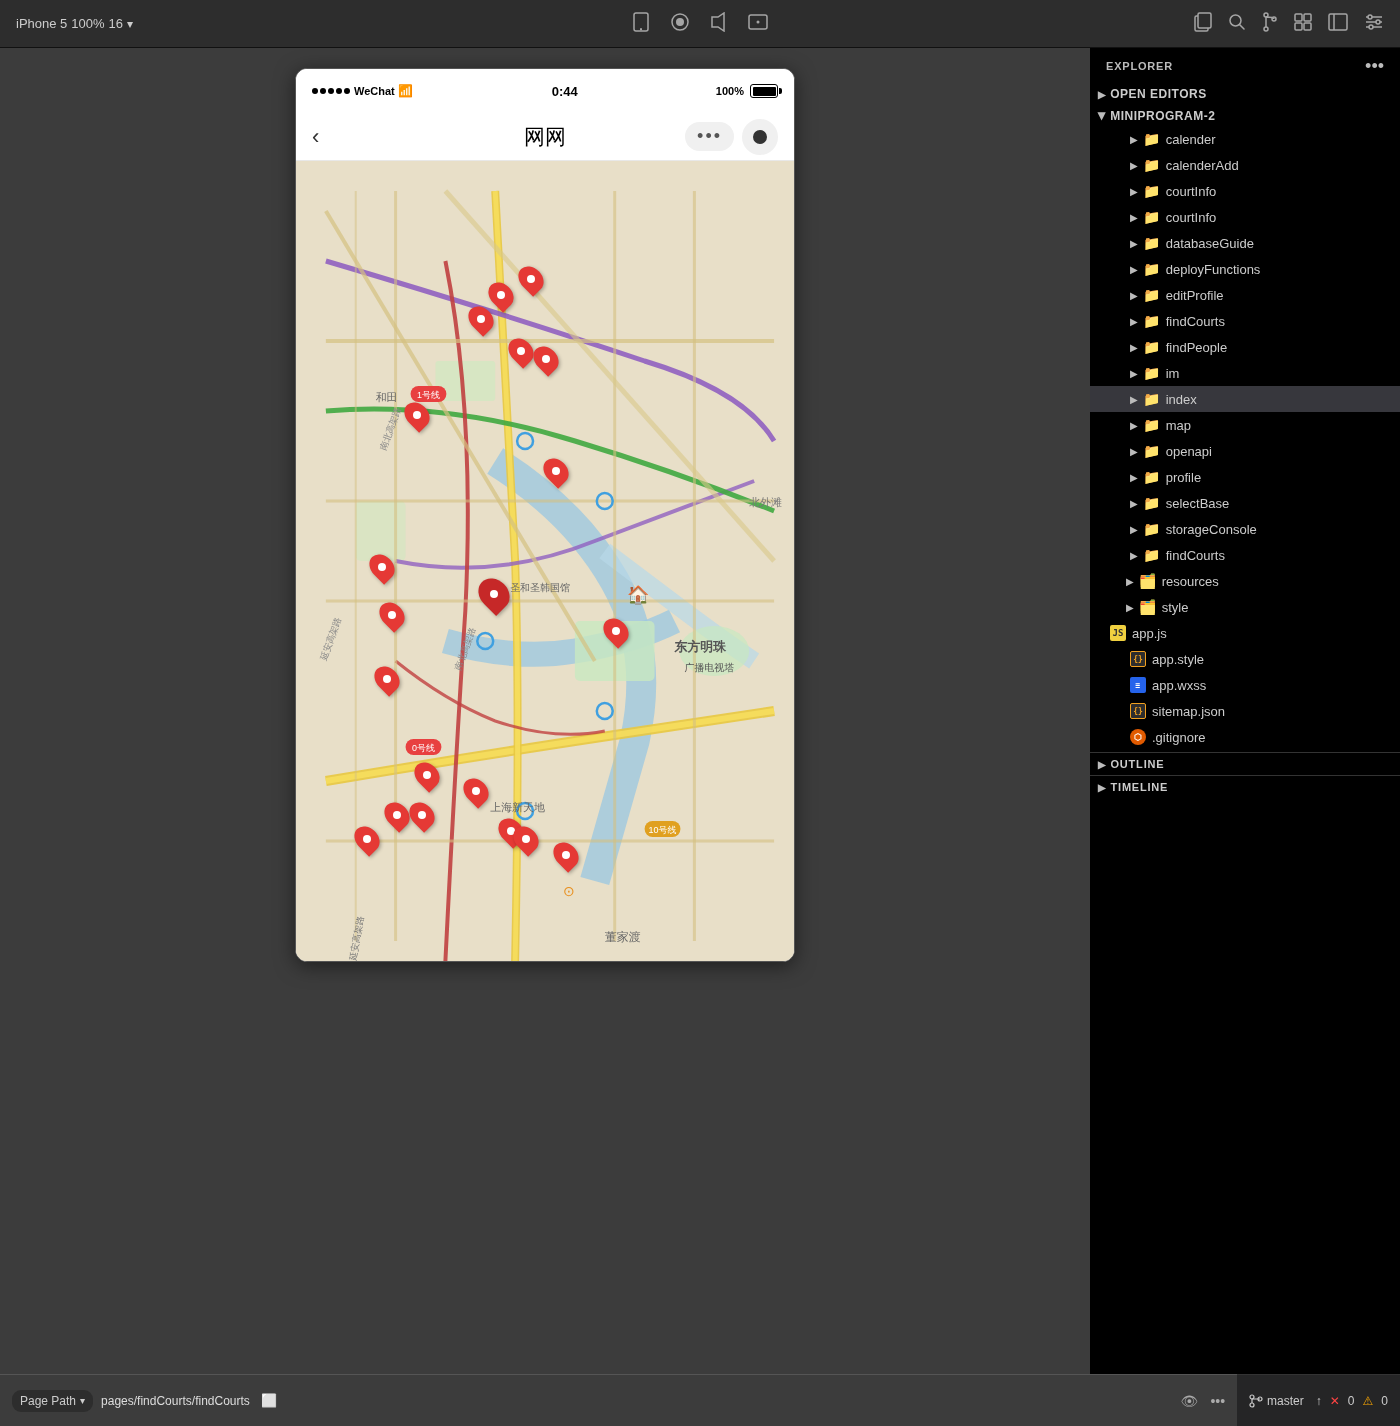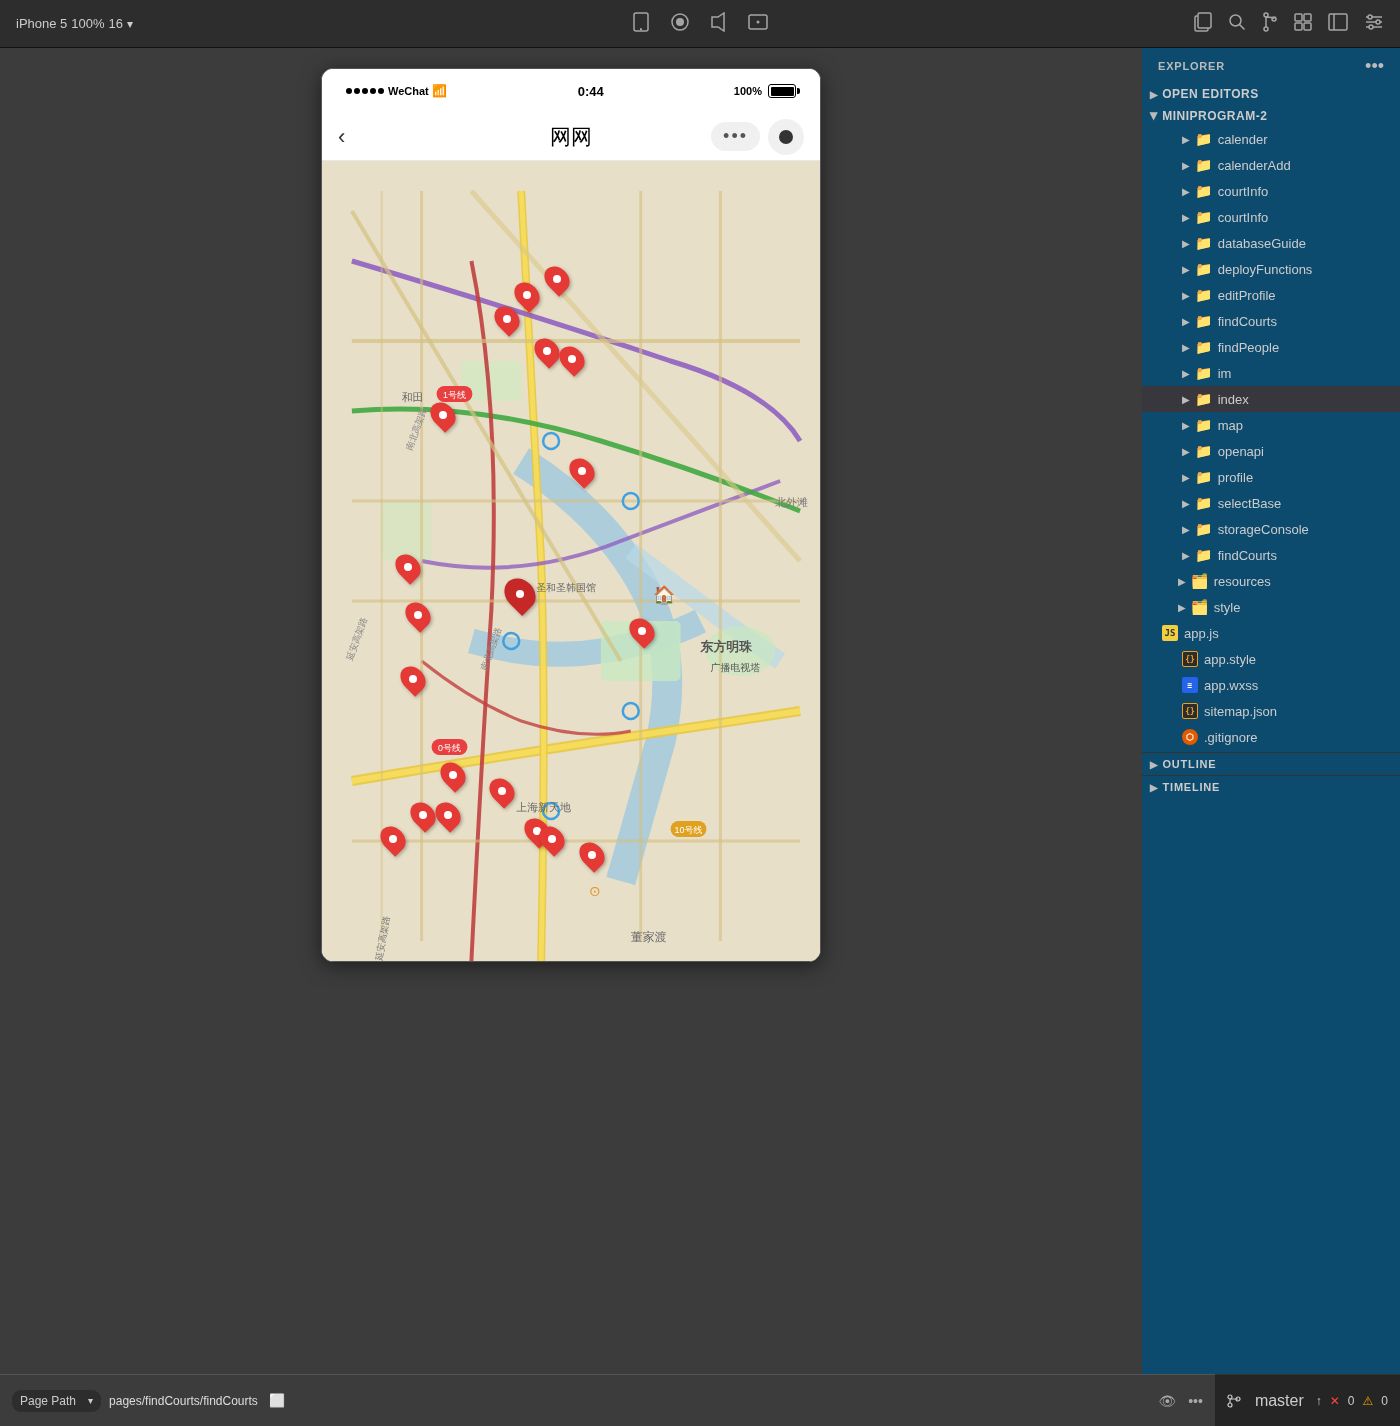--- a/index.html
+++ b/index.html
@@ -76,21 +76,21 @@
       overflow: hidden;
       box-shadow: 0 4px 20px rgba(0,0,0,0.5);
       border: 1px solid #555;
     }
 
     .phone-status-bar {
       background: #fff;
       height: 44px;
       display: flex;
       align-items: center;
-      padding: 0 24px;
+      padding: 0 16px;
       justify-content: space-between;
     }
     .status-left {
       display: flex;
       align-items: center;
       gap: 4px;
       font-size: 11px;
       font-weight: 600;
       color: #000;
     }
@@ -235,22 +235,22 @@
     }
     .pin-dot {
       width: 8px; height: 8px;
       background: #fff;
       border-radius: 50%;
       transform: rotate(45deg);
     }
 
     
     .explorer-pane {
-      width: 258px;
-      background: #0c4a6e;
+      width: 310px;
+      background: #000000;
       display: flex;
       flex-direction: column;
       overflow: hidden;
       flex-shrink: 0;
     }
     .explorer-header {
       height: 36px;
       display: flex;
       align-items: center;
       padding: 0 16px;
@@ -404,21 +404,21 @@
     }
     .page-path-label {
       color: #ccc;
       font-size: 12px;
       font-weight: 500;
       background: #2d2d2d;
       padding: 4px 8px;
       border-radius: 9px;
       display: flex;
       align-items: center;
-      gap: 12px;
+      gap: 4px;
     }
     .page-path-value {
       color: #ddd;
       font-size: 12px;
     }
     .page-path-copy {
       color: #888;
       font-size: 12px;
       margin-left: 4px;
     }
@@ -435,23 +435,23 @@
       background: #252526;
       border-top: 1px solid #333;
       display: flex;
       align-items: center;
       padding: 0 12px;
       gap: 12px;
     }
     .git-branch {
       display: flex;
       align-items: center;
-      gap: 14px;
+      gap: 4px;
       color: #ccc;
-      font-size: 16px;
+      font-size: 12px;
     }
     .git-indicators {
       display: flex;
       align-items: center;
       gap: 8px;
       color: #ccc;
       font-size: 12px;
     }
 
     .bottom-row {

